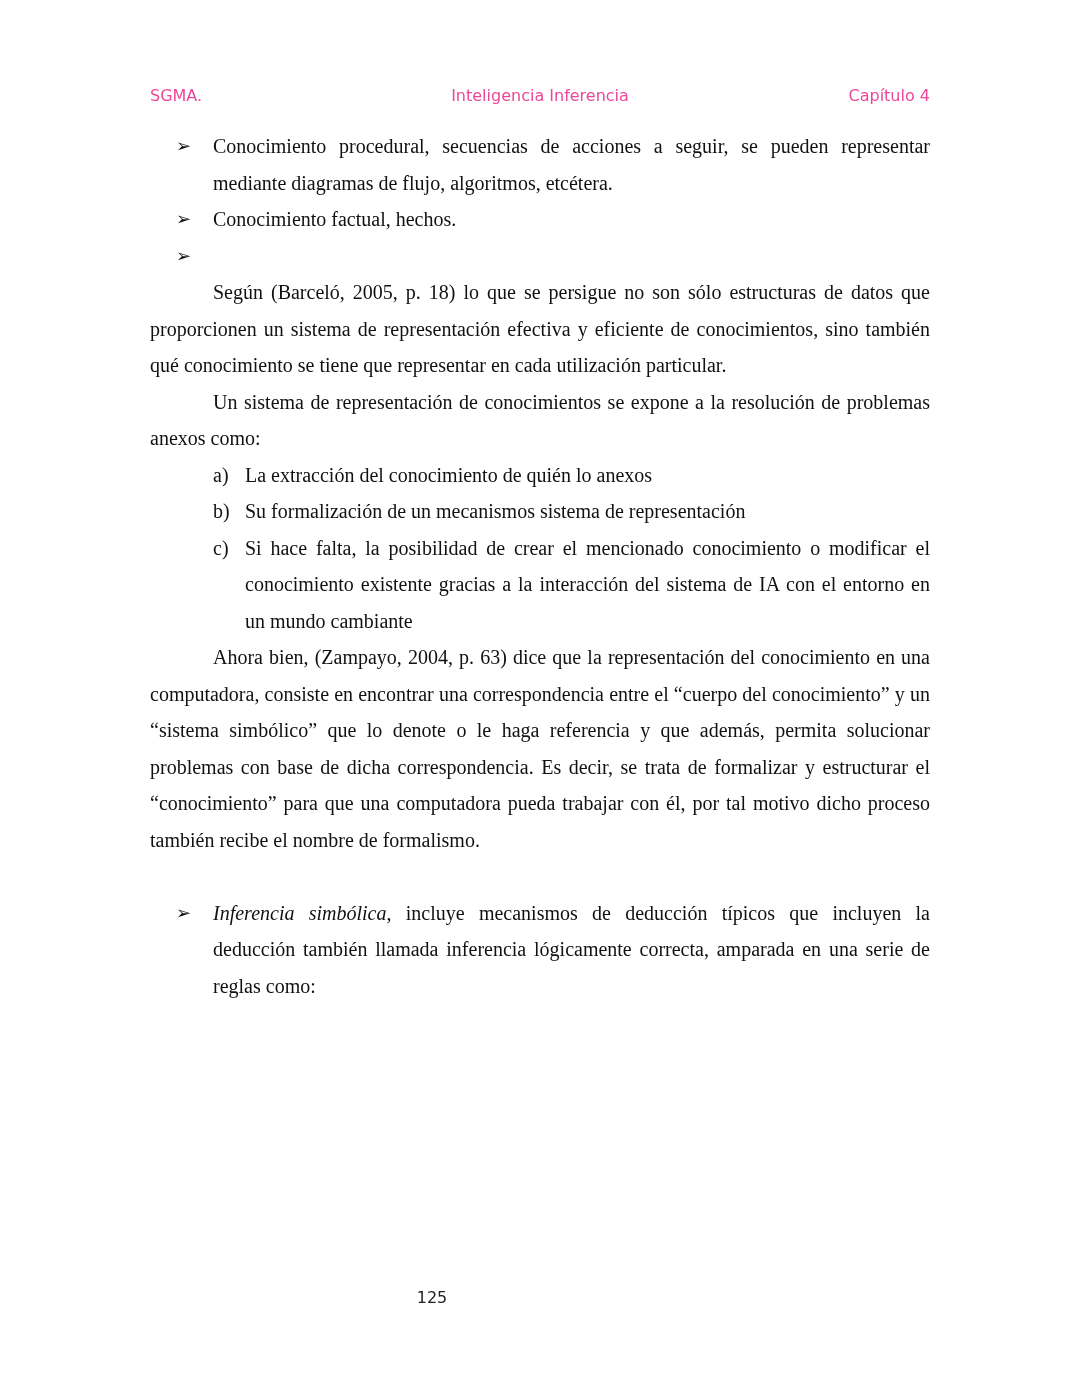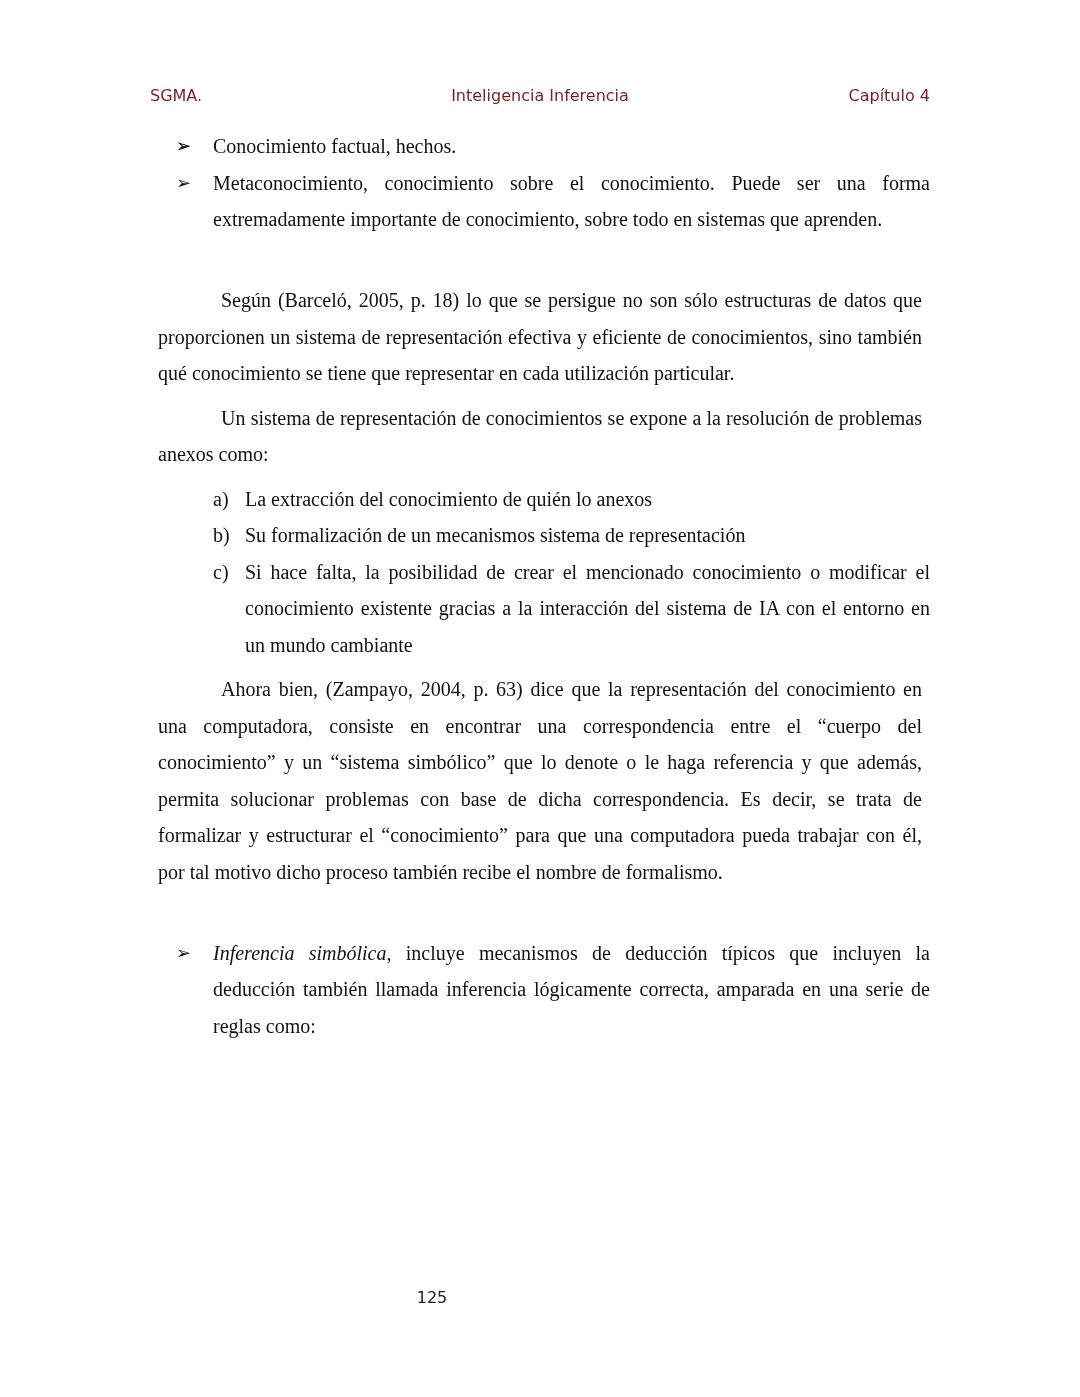--- a/index.html
+++ b/index.html
@@ -1,24 +1,24 @@
 <!DOCTYPE html>
 <html><head>
 <meta charset="utf-8">
 <style>
   html, body { margin:0; padding:0; background:#ffffff; }
   body { width:1080px; height:1397px; position:relative; overflow:hidden; color:#111; }
   .header { position:absolute; top:86px; left:150px; width:780px; height:26px;
-    font-family:"DejaVu Sans", sans-serif; font-size:16px; color:#7f1d1d; }
+    font-family:"DejaVu Sans", sans-serif; font-size:16px; color:#ec4899; }
   .header .left { position:absolute; left:0; top:0; }
   .header .center { position:absolute; left:0; right:0; top:0; text-align:center; }
   .header .right { position:absolute; right:0; top:0;text-align:center; }
   .content { position:absolute; top:128px; left:150px; width:780px;
     font-family:"Liberation Serif", serif; font-size:20px; line-height:36.5px; }
-  .para { text-align:justify; margin:8px; }
+  .para { text-align:justify; margin:0; }
   .indent { text-indent:63px; }
   .bullet { position:relative; padding-left:63px; text-align:justify; margin:0; }
   .bullet .mark { position:absolute; left:26px; top:0; font-size:18px; }
   .alpha { position:relative; padding-left:95px; text-align:justify; margin:0; }
   .alpha .mark { position:absolute; left:63px; top:0; }
   .gap { height:36.5px; }
   .footer { position:absolute; top:1288px; left:0; width:864px; text-align:center;
     font-family:"DejaVu Sans", sans-serif; font-size:16px; color:#222; }
   em { font-style:italic; }
 </style>
@@ -27,28 +27,28 @@
 
 <div class="header">
   <span class="left">SGMA.</span>
   <span class="center">Inteligencia Inferencia</span>
   <span class="right">Capítulo 4</span>
 </div>
 
 <div class="content">
   <p class="bullet">
     <span class="mark">➢</span>
+    <span>Conocimiento procedural, secuencias de acciones a seguir, se pueden representar mediante diagramas de flujo, algoritmos, etcétera.</span>
   </p>
   <p class="bullet">
     <span class="mark">➢</span>
     <span>Conocimiento factual, hechos.</span>
   </p>
   <p class="bullet">
     <span class="mark">➢</span>
-    <span>Metaconocimiento, conocimiento sobre el conocimiento. Puede ser una forma extremadamente importante de conocimiento, sobre todo en sistemas que aprenden.</span>
   </p>
 
   <div class="gap"></div>
 
   <p class="para indent">Según (Barceló, 2005, p. 18) lo que se persigue no son sólo estructuras de datos que proporcionen un sistema de representación efectiva y eficiente de conocimientos, sino también qué conocimiento se tiene que representar en cada utilización particular.</p>
   <p class="para indent">Un sistema de representación de conocimientos se expone a la resolución de problemas anexos como:</p>
 
   <p class="alpha">
     <span class="mark">a)</span>
     <span>La extracción del conocimiento de quién lo anexos</span>

